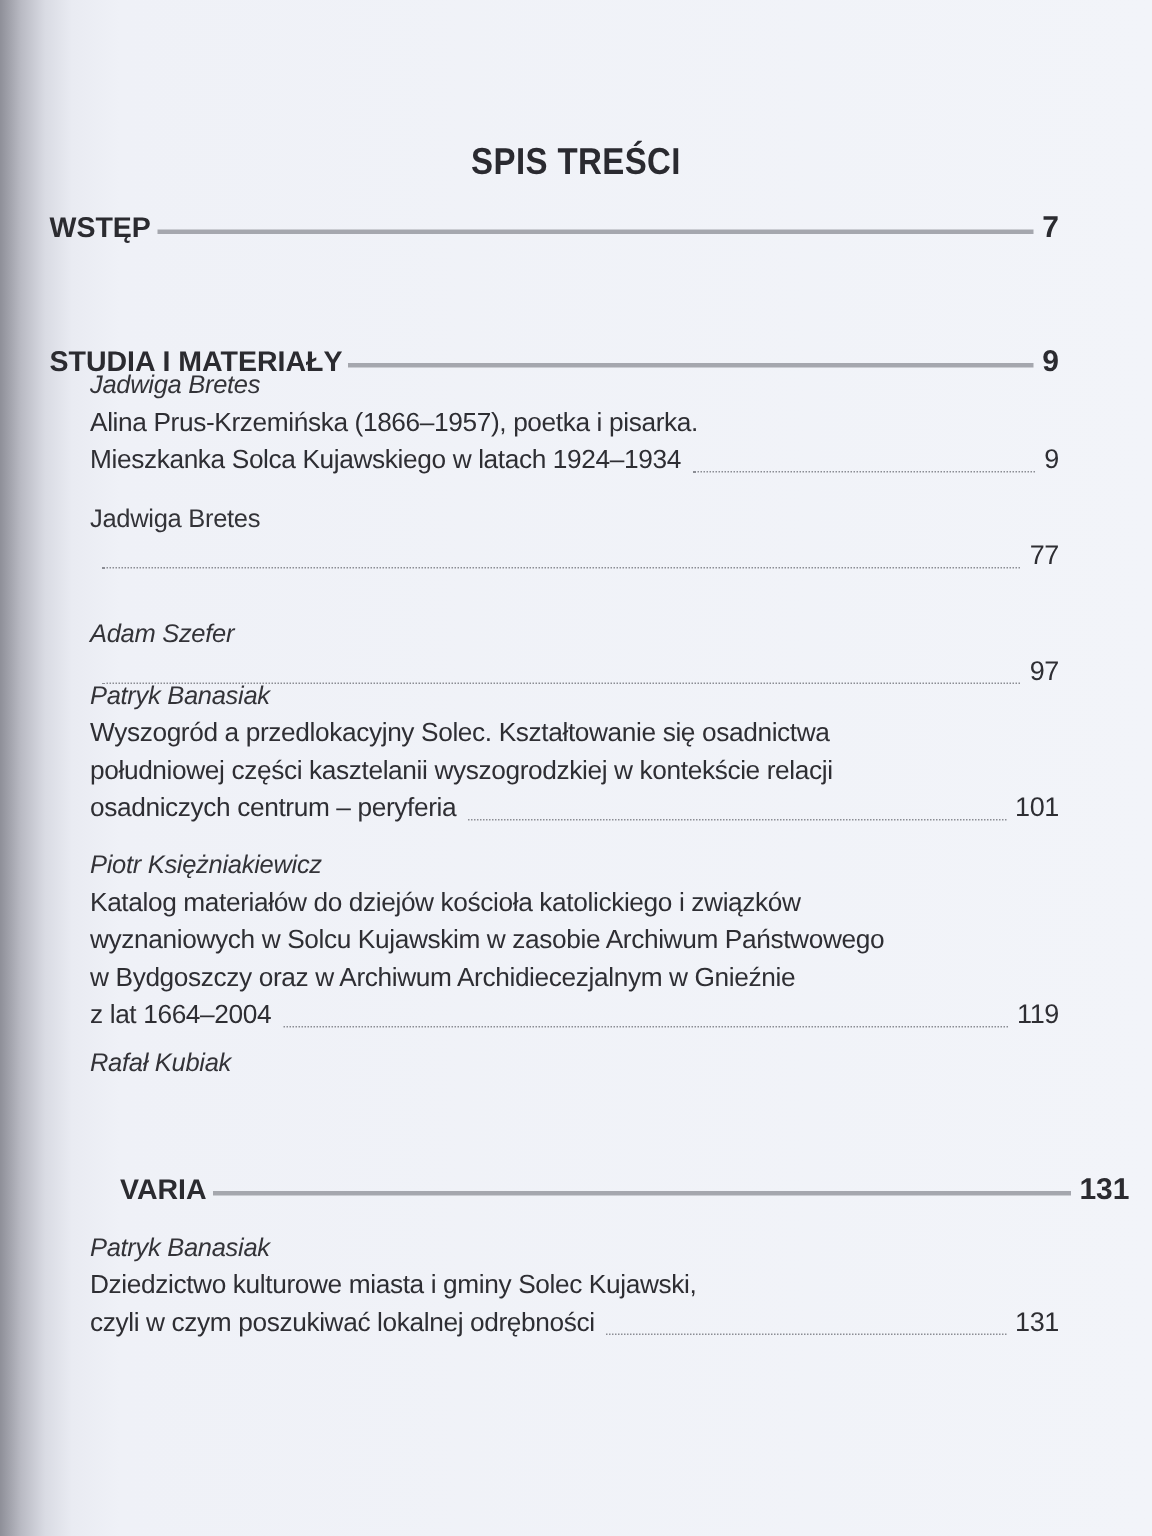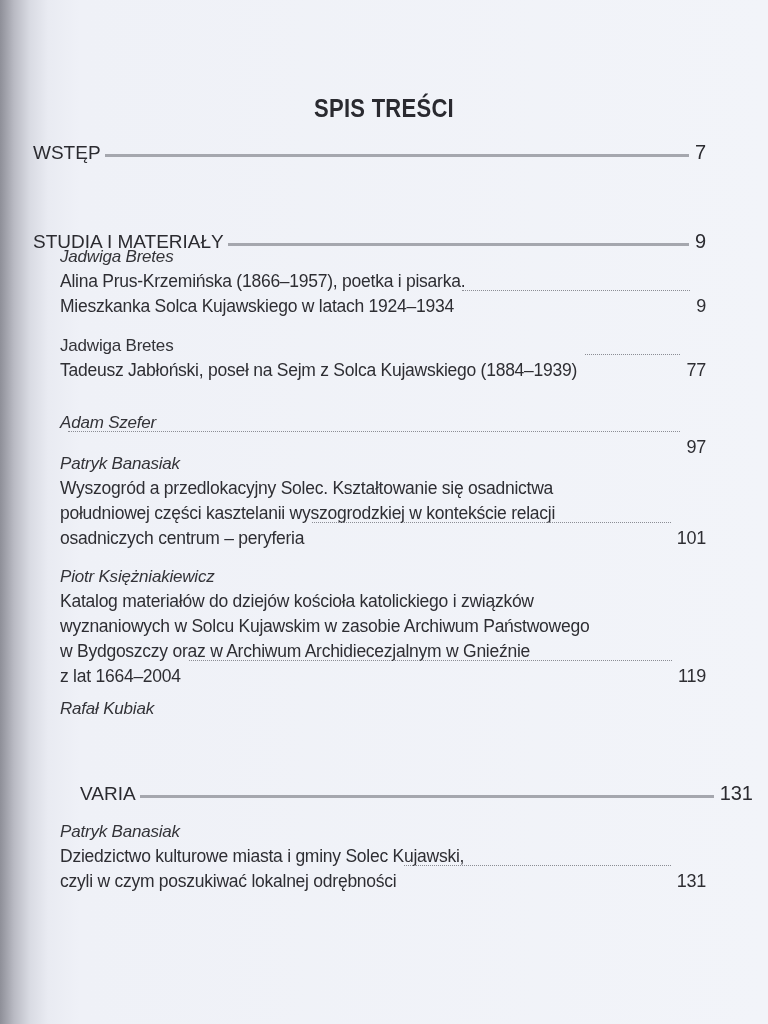--- a/index.html
+++ b/index.html
@@ -16,36 +16,36 @@
   }
   .title {
     position: absolute; top: 94px; left: 0; width: 768px; text-align: center;
     font-family: "Liberation Sans Narrow", "Liberation Sans", sans-serif;
     font-weight: bold; font-size: 25px; letter-spacing: 0.3px; color: #2a2a30;
     transform: scaleX(0.88);
   }
   .section {
     position: absolute; left: 33px; width: 673px; height: 30px;
     display: flex; align-items: baseline;
-    font-weight: normal; font-size: 19px; color: #2b2b30;
+    font-weight: bold; font-size: 19px; color: #2b2b30;
   }
   .section .label { letter-spacing: 0px; transform-origin: left; }
   .section .rule {
     flex: 1; border-bottom: 3px solid #a5a7ae; margin: 0 6px 0 4px; height: 0; position: relative; top: -2px;
   }
   .section .pg { font-size: 20px; }
   .entry { position: absolute; left: 60px; width: 646px; }
   .author {
     font-size: 17px; font-style: italic; color: #333338; line-height: 24px; letter-spacing: -0.2px;
   }
   .author.upright { font-style: normal; }
   .tline {
     font-size: 17.5px; line-height: 25px; color: #2e2e33; letter-spacing: -0.25px;
   }
-  .tline.last { display: flex; align-items: flex-start; }
+  .tline.last { display: flex; align-items: flex-end; }
   .tline.last .dots {
     flex: 1; border-bottom: 1px dotted #8b8d94; margin: 0 6px 0 8px; position: relative; top: -4px;
   }
   .tline.last .pg { font-size: 18px; }
 </style>
 </head>
 <body>
 
 <div class="page">
 
@@ -69,21 +69,20 @@
     <div class="tline last">
       <span>Mieszkanka Solca Kujawskiego w latach 1924–1934</span>
       <span class="dots"></span>
       <span class="pg">9</span>
     </div>
   </div>
 
   <div class="entry" style="top:334px;">
     <div class="author upright">Jadwiga Bretes</div>
     <div class="tline last">
-      <span>Tadeusz Jabłoński, poseł na Sejm z Solca Kujawskiego (1884–1939)</span>
       <span class="dots"></span>
       <span class="pg">77</span>
     </div>
   </div>
 
   <div class="entry" style="top:411px;">
     <div class="author">Adam Szefer</div>
     <div class="tline last">
       <span class="dots"></span>
       <span class="pg">97</span>

